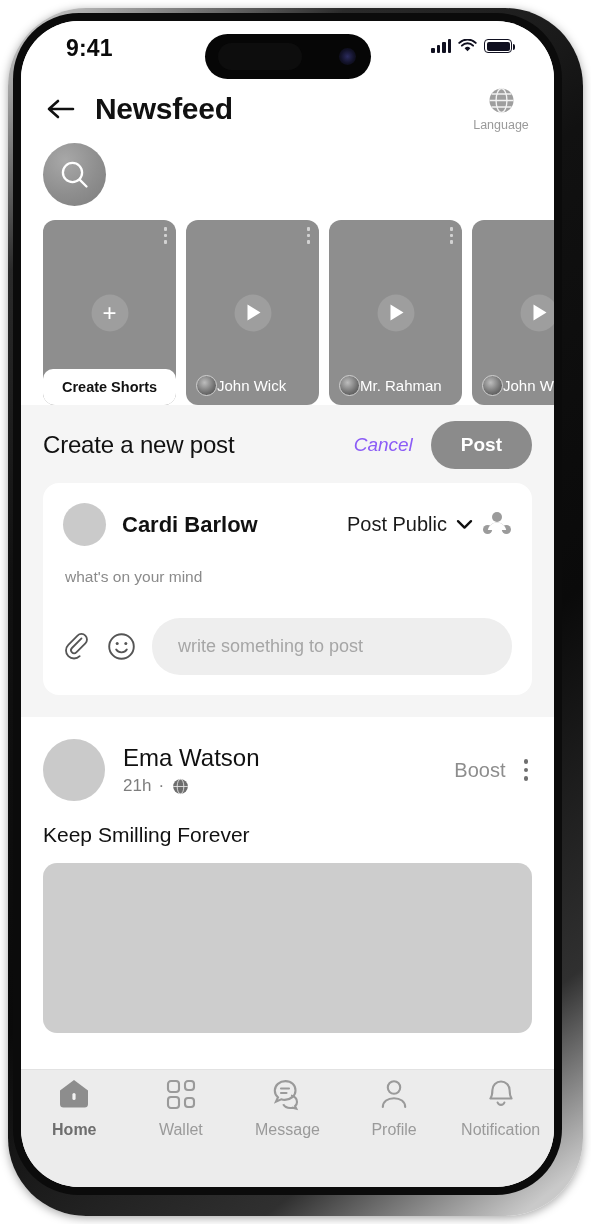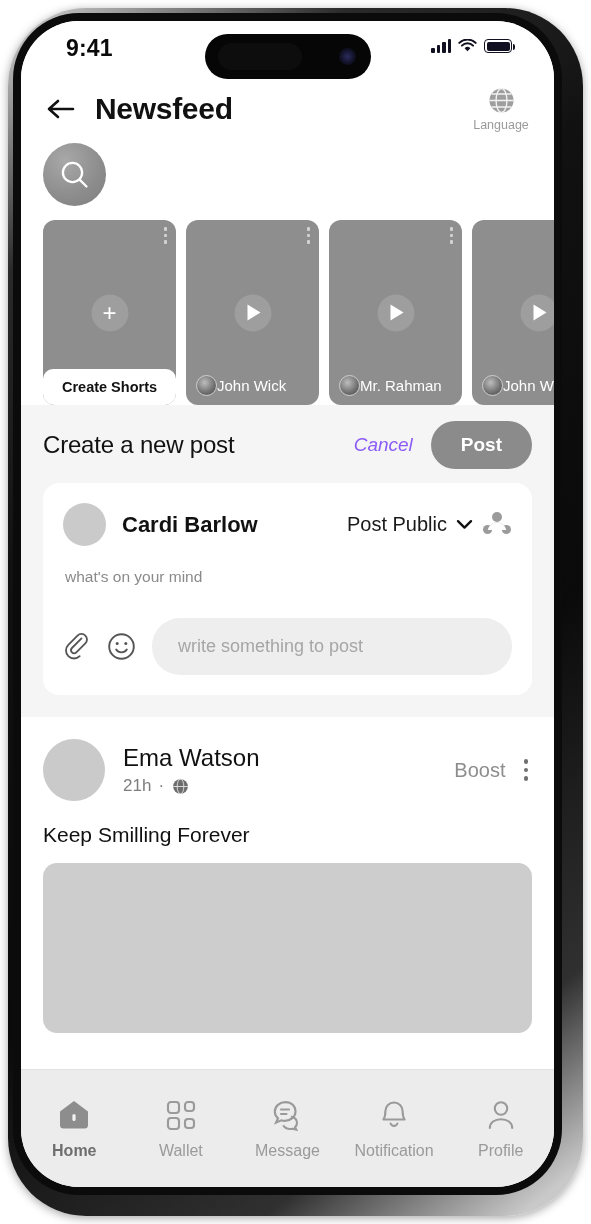--- a/index.html
+++ b/index.html
@@ -230,21 +230,21 @@
   .kebab { display: flex; flex-direction: column; gap: 4px; cursor: pointer; padding: 4px; }
   .kebab i { width: 4.5px; height: 4.5px; border-radius: 50%; background: #6f6f6f; display: block; }
   .post-text { font-size: 21px; color: #111; margin: 22px 0 16px 0; }
   .post-media { height: 170px; background: #cdcdcd; border-radius: 14px; }
 
   
   .bottomnav {
     position: absolute; left: 0; right: 0; bottom: 0;
     height: 118px; background: #ececec;
     display: flex; align-items: flex-start; justify-content: space-around;
-    padding-top: 27px;
+    padding-top: 6px;
     border-top: 1px solid #e2e2e2;
   }
   .nav-item {
     display: flex; flex-direction: column; align-items: center; gap: 9px;
     cursor: pointer; width: 96px;
   }
   .nav-label { font-size: 16px; color: #9a9a9a; }
   .nav-item.active .nav-label { color: #6e6e6e; font-weight: 700; }
   .nav-ico { height: 36px; display: flex; align-items: center; justify-content: center; }
 </style>
@@ -480,33 +480,33 @@
             <line x1="12" y1="11.5" x2="20" y2="11.5" stroke-linecap="round"></line>
             <line x1="12" y1="16" x2="17.5" y2="16" stroke-linecap="round"></line>
           </svg>
         </div>
         <div class="nav-label">Message</div>
       </div>
 
       <div class="nav-item">
         <div class="nav-ico">
           <svg width="34" height="34" viewBox="0 0 34 34" fill="none" stroke="#9a9a9a" stroke-width="2.1">
-            <path d="M17 4.5a8.6 8.6 0 0 0-8.6 8.6c0 5.6-2 8.4-2 8.4h21.2s-2-2.8-2-8.4A8.6 8.6 0 0 0 17 4.5Z" stroke-linejoin="round"></path>
-            <path d="M13.6 25.5a3.6 3.6 0 0 0 6.8 0" stroke-linecap="round"></path>
-          </svg>
-        </div>
-        <div class="nav-label">Notification</div>
+            <circle cx="17" cy="10.5" r="6.2"></circle>
+            <path d="M5.8 30c0-5.6 5-8.8 11.2-8.8S28.2 24.4 28.2 30" stroke-linecap="round"></path>
+          </svg>
+        </div>
+        <div class="nav-label">Profile</div>
       </div>
 
       <div class="nav-item">
         <div class="nav-ico">
           <svg width="34" height="34" viewBox="0 0 34 34" fill="none" stroke="#9a9a9a" stroke-width="2.1">
-            <circle cx="17" cy="10.5" r="6.2"></circle>
-            <path d="M5.8 30c0-5.6 5-8.8 11.2-8.8S28.2 24.4 28.2 30" stroke-linecap="round"></path>
-          </svg>
-        </div>
-        <div class="nav-label">Profile</div>
+            <path d="M17 4.5a8.6 8.6 0 0 0-8.6 8.6c0 5.6-2 8.4-2 8.4h21.2s-2-2.8-2-8.4A8.6 8.6 0 0 0 17 4.5Z" stroke-linejoin="round"></path>
+            <path d="M13.6 25.5a3.6 3.6 0 0 0 6.8 0" stroke-linecap="round"></path>
+          </svg>
+        </div>
+        <div class="nav-label">Notification</div>
       </div>
 
     </div>
 
   </div>
 </div>
 
 </body></html>

